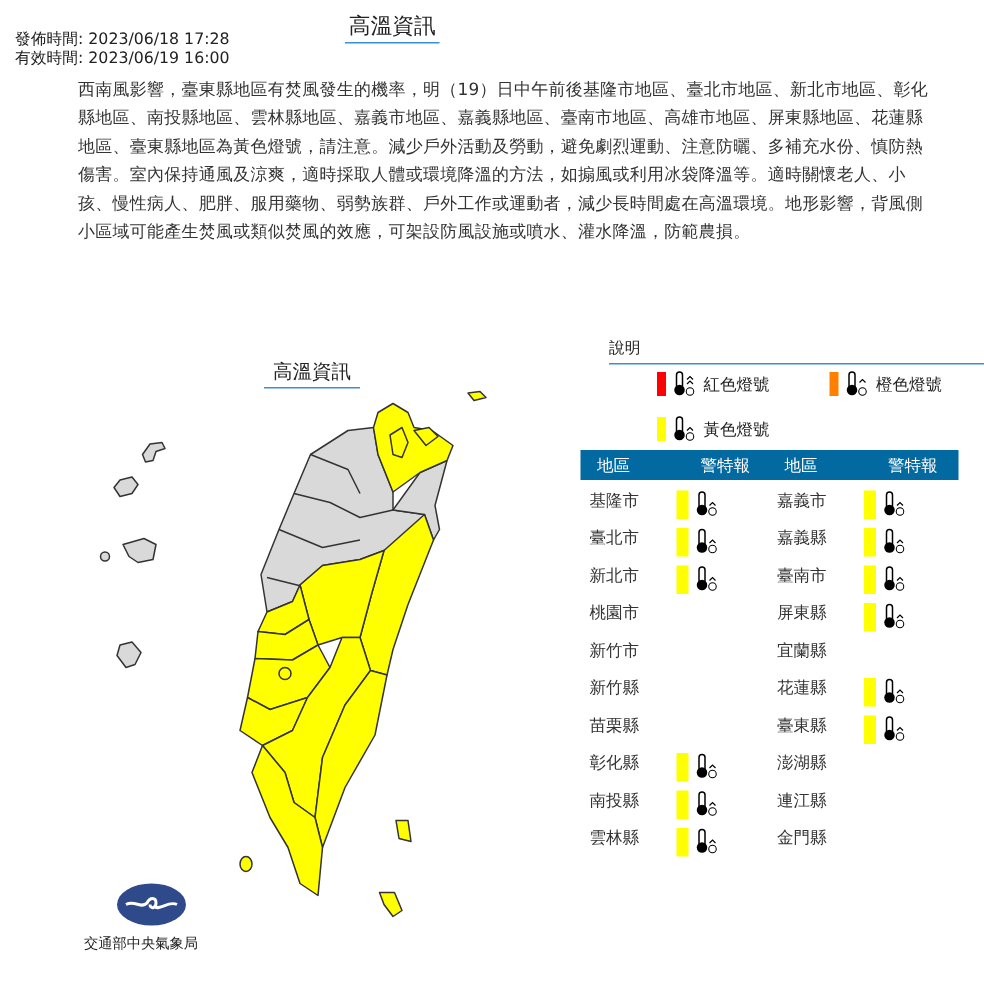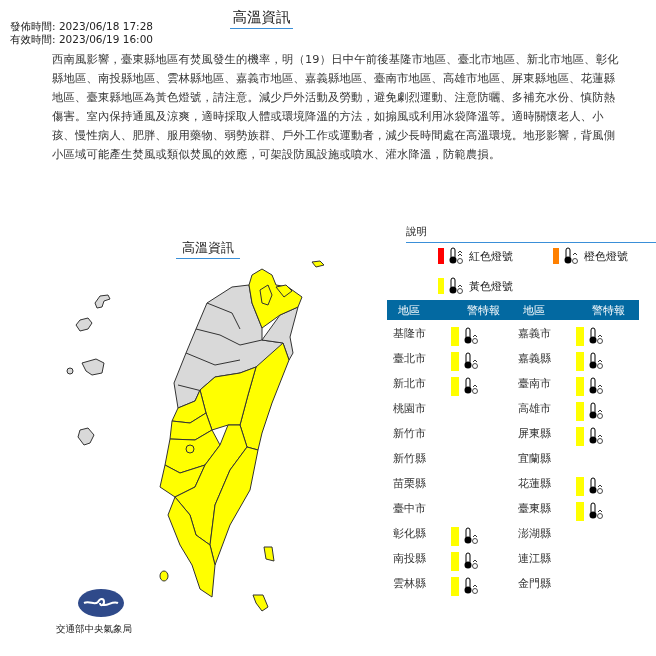--- a/index.html
+++ b/index.html
@@ -185,24 +185,20 @@
       </div>
       <div class="row">
         <span class="name">新竹縣</span>
         <span class="warn"></span>
       </div>
       <div class="row">
         <span class="name">苗栗縣</span>
         <span class="warn"></span>
       </div>
       <div class="row">
-        <span class="name">臺中市</span>
-        <span class="warn"></span>
-      </div>
-      <div class="row">
         <span class="name">彰化縣</span>
         <span class="warn">
           <span class="bar"></span>
           <svg class="therm" viewBox="0 0 18 18">
             <rect x="4" y="1" width="4" height="11" rx="2" fill="#fff" stroke="#000"></rect>
             <circle cx="6" cy="13" r="3.5" fill="#000"></circle>
             <path d="M11,10 l2,-2 l2,2" stroke="#000" fill="none" stroke-width="0.8"></path>
             <circle cx="13" cy="14" r="2.5" fill="#fff" stroke="#000" stroke-width="0.7"></circle>
           </svg>
         </span>
@@ -269,32 +265,20 @@
           <span class="bar"></span>
           <svg class="therm" viewBox="0 0 18 18">
             <rect x="4" y="1" width="4" height="11" rx="2" fill="#fff" stroke="#000"></rect>
             <circle cx="6" cy="13" r="3.5" fill="#000"></circle>
             <path d="M11,10 l2,-2 l2,2" stroke="#000" fill="none" stroke-width="0.8"></path>
             <circle cx="13" cy="14" r="2.5" fill="#fff" stroke="#000" stroke-width="0.7"></circle>
           </svg>
         </span>
       </div>
       <div class="row">
-        <span class="name">高雄市</span>
-        <span class="warn">
-          <span class="bar"></span>
-          <svg class="therm" viewBox="0 0 18 18">
-            <rect x="4" y="1" width="4" height="11" rx="2" fill="#fff" stroke="#000"></rect>
-            <circle cx="6" cy="13" r="3.5" fill="#000"></circle>
-            <path d="M11,10 l2,-2 l2,2" stroke="#000" fill="none" stroke-width="0.8"></path>
-            <circle cx="13" cy="14" r="2.5" fill="#fff" stroke="#000" stroke-width="0.7"></circle>
-          </svg>
-        </span>
-      </div>
-      <div class="row">
         <span class="name">屏東縣</span>
         <span class="warn">
           <span class="bar"></span>
           <svg class="therm" viewBox="0 0 18 18">
             <rect x="4" y="1" width="4" height="11" rx="2" fill="#fff" stroke="#000"></rect>
             <circle cx="6" cy="13" r="3.5" fill="#000"></circle>
             <path d="M11,10 l2,-2 l2,2" stroke="#000" fill="none" stroke-width="0.8"></path>
             <circle cx="13" cy="14" r="2.5" fill="#fff" stroke="#000" stroke-width="0.7"></circle>
           </svg>
         </span>

